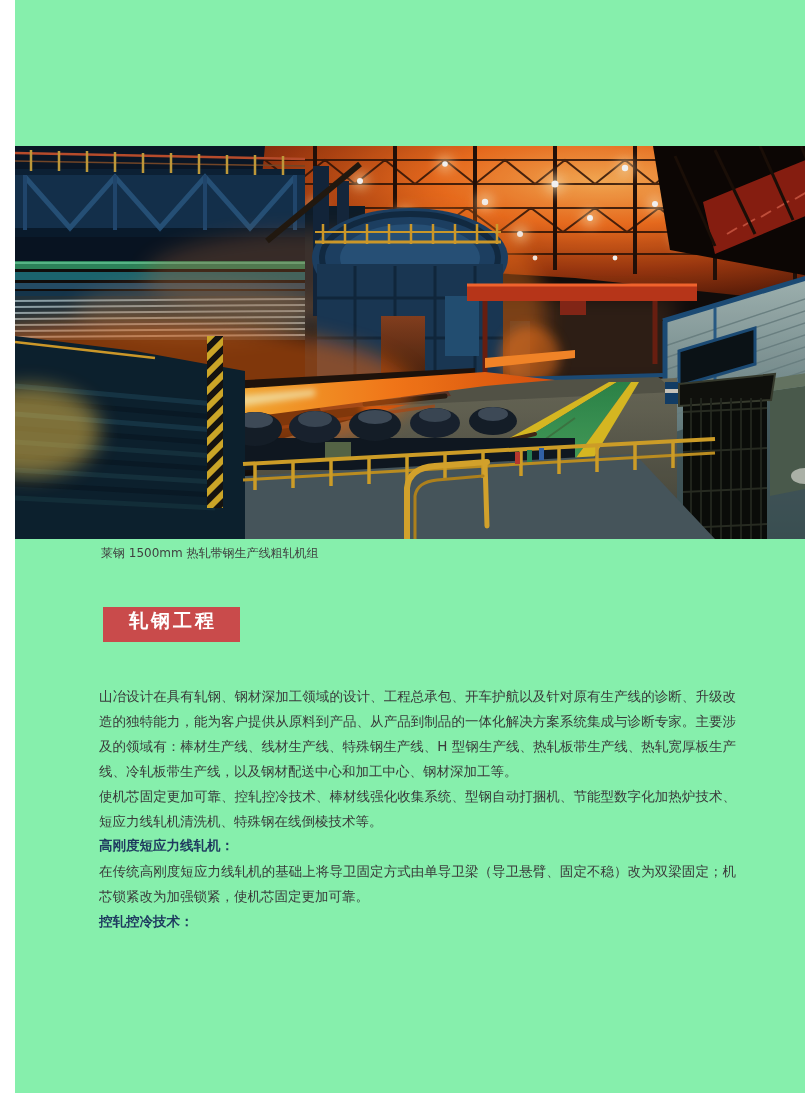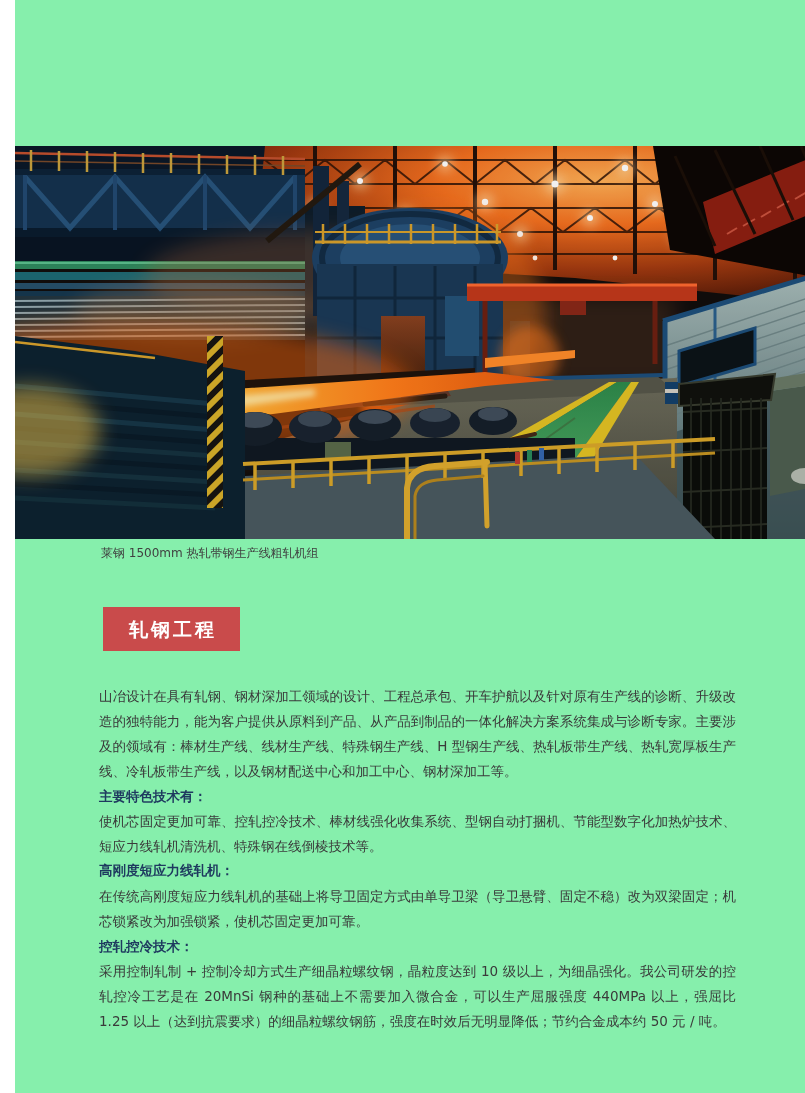--- a/index.html
+++ b/index.html
@@ -14,21 +14,21 @@
 
   .photo-caption {
     position:absolute; top:545px; left:86px;
     font-size:12px; line-height:16px; color:var(--caption-text,#404040);
   }
 
   .section-banner {
     position:absolute; top:607px; left:88px;
     background:var(--banner-red,#C94B4B); color:#ffffff;
     font-size:19px; font-weight:bold; letter-spacing:3px;
-    padding:10px 23px 8px 26px;
+    padding:1px 23px 8px 26px;
   }
 
   .content {
     position:absolute; top:684px; left:84px; width:637px;
     color:var(--body-text,#3A3A3A);
     font-size:13.5px; line-height:25px; text-align:justify;
   }
   .content p { margin:0; }
   .sub-heading {
     color:var(--heading-navy,#1E3A5F); font-weight:bold;
@@ -411,23 +411,21 @@
 
   <div class="photo-caption">莱钢 1500mm 热轧带钢生产线粗轧机组</div>
 
   <div class="section-banner">
     <span>轧钢工程</span>
   </div>
 
   <div class="content">
     <p>山冶设计在具有轧钢、钢材深加工领域的设计、工程总承包、开车护航以及针对原有生产线的诊断、升级改造的独特能力，能为客户提供从原料到产品、从产品到制品的一体化解决方案系统集成与诊断专家。主要涉及的领域有：棒材生产线、线材生产线、特殊钢生产线、H 型钢生产线、热轧板带生产线、热轧宽厚板生产线、冷轧板带生产线，以及钢材配送中心和加工中心、钢材深加工等。</p>
 
-    <p class="sub-heading gap-sm">主要特色技术有：</p>
     <p>使机芯固定更加可靠、控轧控冷技术、棒材线强化收集系统、型钢自动打捆机、节能型数字化加热炉技术、短应力线轧机清洗机、特殊钢在线倒棱技术等。</p>
 
     <p class="sub-heading gap-md">高刚度短应力线轧机：</p>
     <p>在传统高刚度短应力线轧机的基础上将导卫固定方式由单导卫梁（导卫悬臂、固定不稳）改为双梁固定；机芯锁紧改为加强锁紧，使机芯固定更加可靠。</p>
 
     <p class="sub-heading gap-md2">控轧控冷技术：</p>
-    <p>采用控制轧制 + 控制冷却方式生产细晶粒螺纹钢，晶粒度达到 10 级以上，为细晶强化。我公司研发的控轧控冷工艺是在 20MnSi 钢种的基础上不需要加入微合金，可以生产屈服强度 440MPa 以上，强屈比 1.25 以上（达到抗震要求）的细晶粒螺纹钢筋，强度在时效后无明显降低；节约合金成本约 50 元 / 吨。</p>
   </div>
 
 </div>
 
 </body></html>

